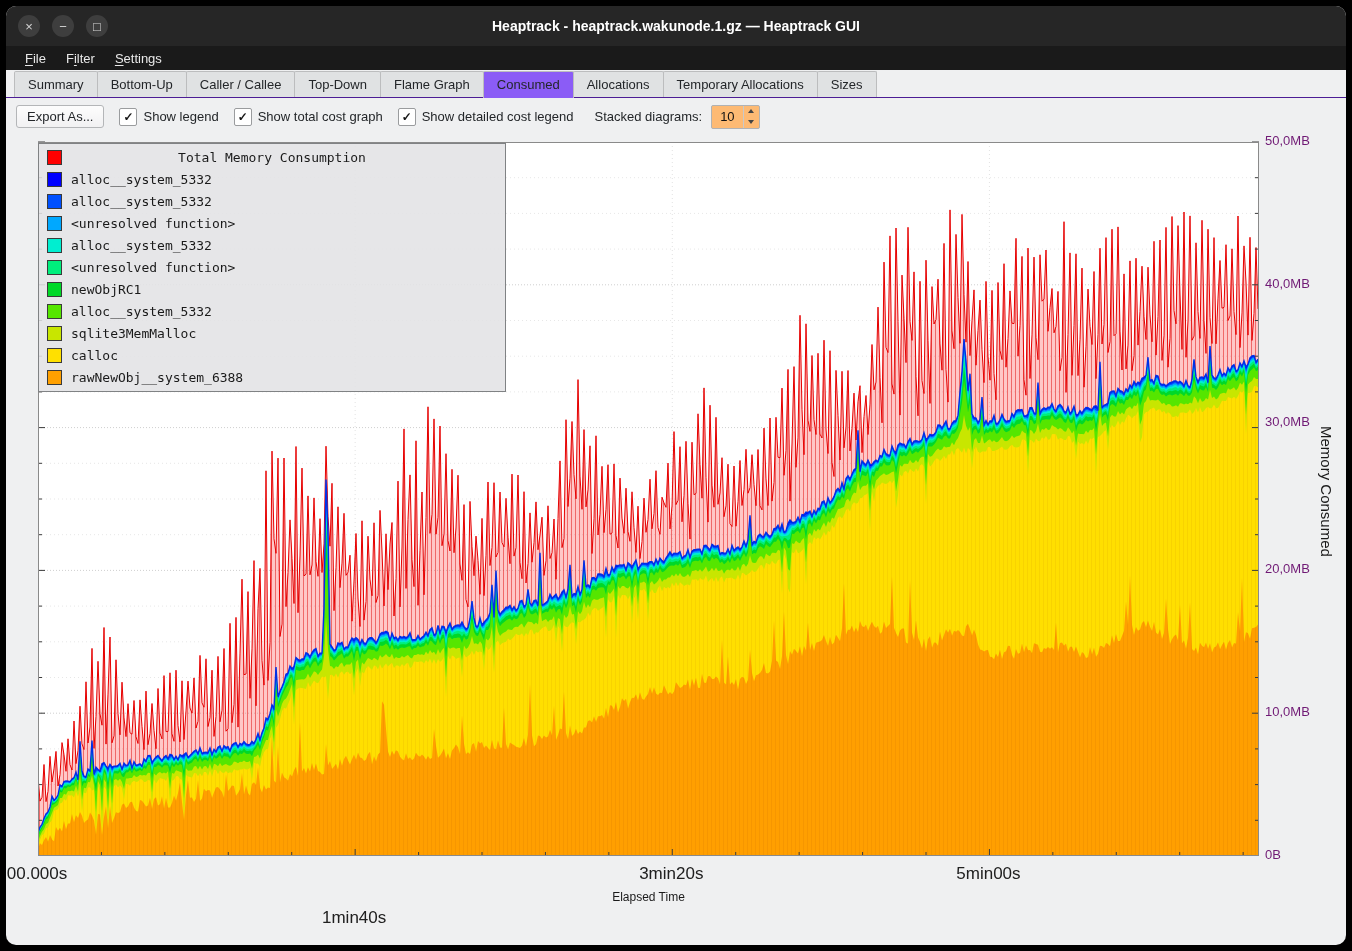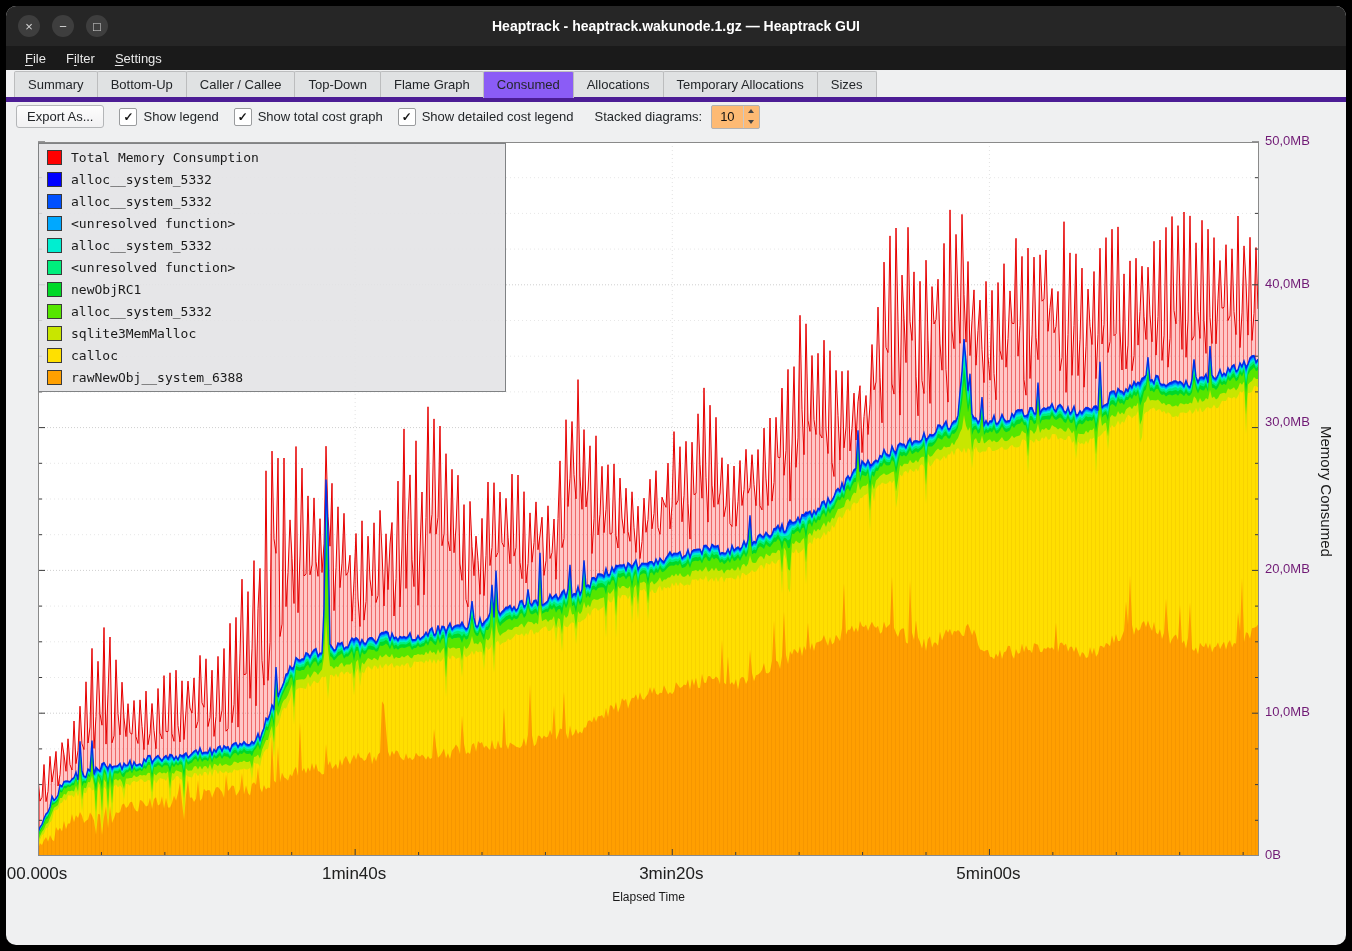--- a/index.html
+++ b/index.html
@@ -14,21 +14,21 @@
   .winbtns{position:absolute;left:12px;top:9px;display:flex;gap:12px;z-index:2;}
   .winbtn{width:22px;height:22px;border-radius:50%;background:#3e3e3e;color:#d6d6d6;
           display:flex;align-items:center;justify-content:center;font-size:13px;line-height:1;}
   
   .menubar{position:absolute;left:0;top:40px;right:0;height:24px;background:#1a1a1a;
            display:flex;align-items:center;padding-left:10px;gap:2px;}
   .menu-item{color:#e8e8e8;font-size:13px;padding:3px 9px;}
   .mn{text-decoration:underline;text-underline-offset:2px;}
   
   .tabbar{position:absolute;left:0;top:64px;right:0;height:27px;display:flex;align-items:flex-end;
-          padding-left:8px;border-bottom:5px solid #4c1d95;background:#eff0f1;}
+          padding-left:8px;border-bottom:1px solid #4c1d95;background:#eff0f1;}
   .tab{font-size:13px;color:#232629;padding:5px 13px;background:#e0e2e3;border:1px solid #bcbdbe;
        border-bottom:none;margin-right:-1px;border-radius:2px 2px 0 0;white-space:nowrap;}
   .tab.active{background:#8b5cf6;position:relative;margin-bottom:-1px;padding-bottom:6px;}
   
   .toolbar{position:absolute;left:10px;top:97px;right:10px;height:27px;display:flex;
            align-items:center;gap:15px;}
   .export-btn{font-family:"Liberation Sans",sans-serif;font-size:13px;padding:3px 10px;
               background:linear-gradient(#fdfdfd,#f1f1f2);border:1px solid #b4b6b8;border-radius:3px;color:#232629;}
   #checkboxes{display:contents;}
   .cb{display:flex;align-items:center;gap:6px;font-size:13px;color:#232629;}
@@ -48,21 +48,21 @@
   #xlabels{position:absolute;left:0;top:858px;width:100%;height:16px;}
   .xtick{position:absolute;transform:translateX(-50%);font-size:17px;color:#202020;white-space:nowrap;}
   .y-axis-title{position:absolute;left:1312px;top:420px;writing-mode:vertical-rl;font-size:15px;color:#1a1a1a;}
   .x-axis-title{position:absolute;top:884px;left:31px;width:1223px;text-align:center;font-size:12px;color:#1a1a1a;}
   
   .legend{position:absolute;left:32px;top:137px;width:468px;background:rgba(226,227,229,0.88);
           border:1px solid #808284;padding:2px 0 3px;box-sizing:border-box;}
   .lg-row{display:flex;align-items:center;height:22px;padding:0 8px;gap:9px;
           font-family:"DejaVu Sans Mono",monospace;font-size:13px;color:#1a1a1a;white-space:nowrap;}
   .lg-sw{width:15px;height:15px;border:1px solid #3a3a3a;flex:0 0 auto;box-sizing:border-box;}
-  .lg-title .lg-text{flex:1;text-align:left;margin-right:24px;}
+  .lg-title .lg-text{flex:1;text-align:center;margin-right:24px;}
 </style>
 </head>
 <body>
 
 <div class="window">
 
   <div class="titlebar">
     <div class="winbtns">
       <div class="winbtn">
         <span>×</span>
@@ -246,21 +246,21 @@
   <div id="ylabels">
       <div class="ytick" style="top: 841px;">0B</div>
       <div class="ytick" style="top: 698.2px;">10,0MB</div>
       <div class="ytick" style="top: 555.4px;">20,0MB</div>
       <div class="ytick" style="top: 408px;">30,0MB</div>
       <div class="ytick" style="top: 269.8px;">40,0MB</div>
       <div class="ytick" style="top: 127px;">50,0MB</div>
     </div>
   <div id="xlabels">
       <div class="xtick" style="left: 31px;">00.000s</div>
-      <div class="xtick" style="left: 348.143px;">1min40s</div>
+      <div class="xtick" style="left: 348.143px; margin-top: 44px;">1min40s</div>
       <div class="xtick" style="left: 665.286px;">3min20s</div>
       <div class="xtick" style="left: 982.429px;">5min00s</div>
     </div>
   <div class="y-axis-title">Memory Consumed</div>
   <div class="x-axis-title">Elapsed Time</div>
 
   <div class="legend" id="legend">
       <div class="lg-row lg-title">
         <span class="lg-sw" style="background: rgb(255, 0, 0);"></span>
         <span class="lg-text">Total Memory Consumption</span>

